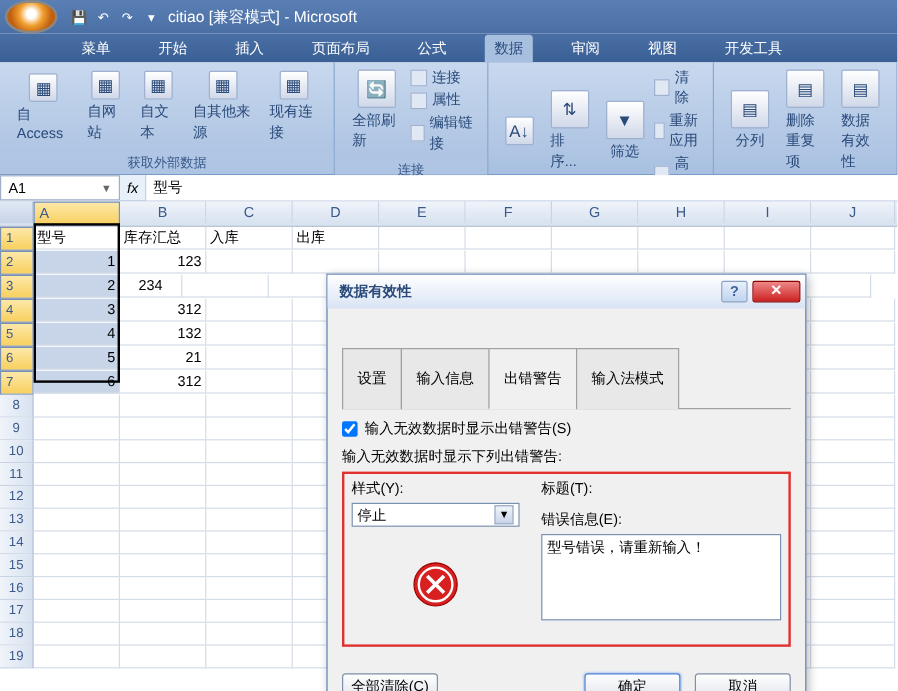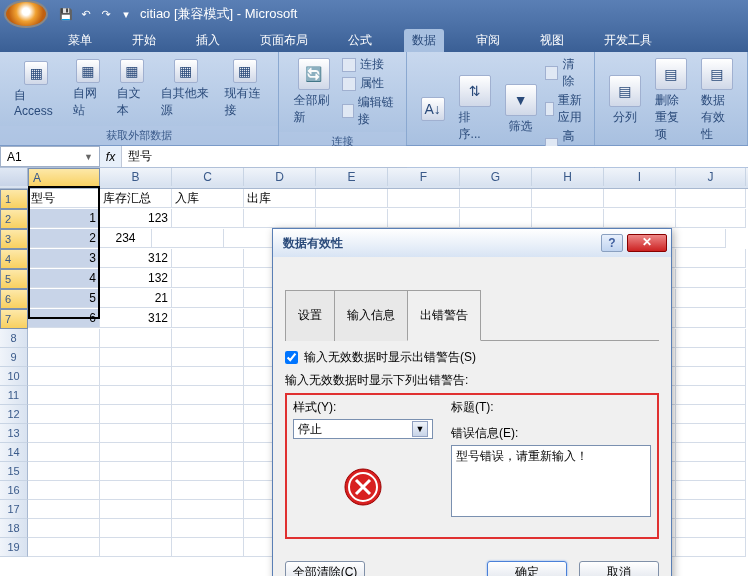--- a/index.html
+++ b/index.html
@@ -480,20 +480,21 @@
     <span>数据有效性</span>
     <div class="spacer"></div>
     <div class="help">?</div>
     <div class="close">✕</div>
   </div>
   <div class="dlg-body">
     <div class="tabs" id="dlgtabs">
         <div class="tab">设置</div>
         <div class="tab">输入信息</div>
         <div class="tab active">出错警告</div>
+        <div class="tab">输入法模式</div>
       </div>
     <div class="chk-row">
       <input type="checkbox" id="chk1" checked="" style="">
       <label>输入无效数据时显示出错警告(S)</label>
     </div>
     <div class="fieldset-label">输入无效数据时显示下列出错警告:</div>
     <div class="redbox">
       <div class="col-left">
         <div class="lbl">样式(Y):</div>
         <div class="sel">

